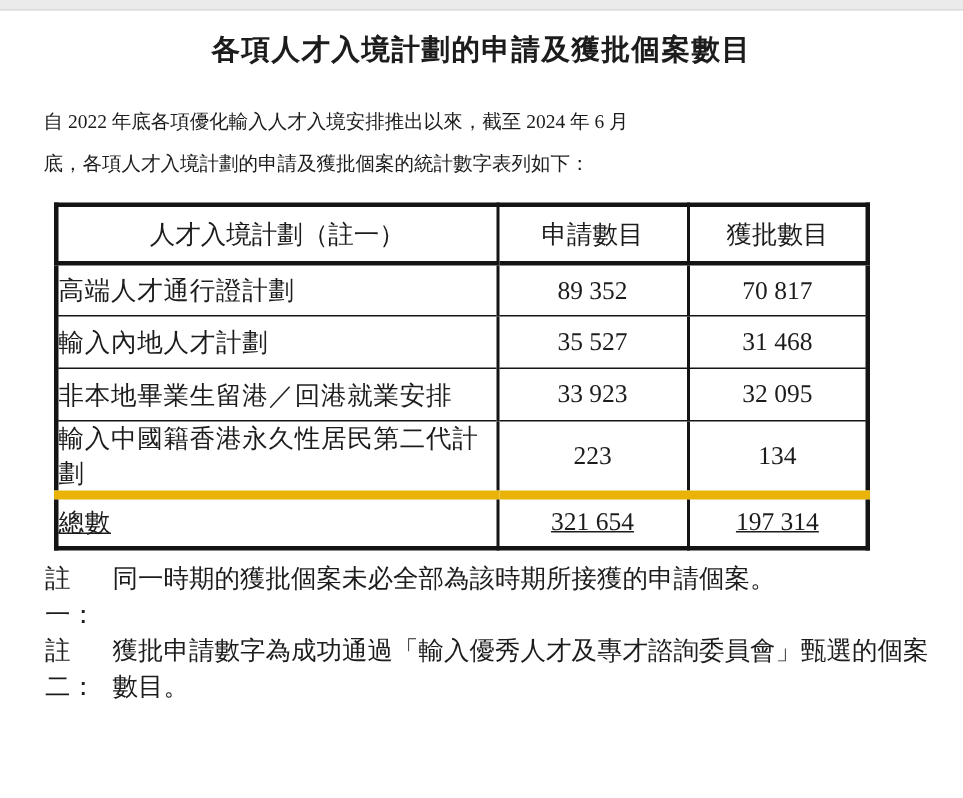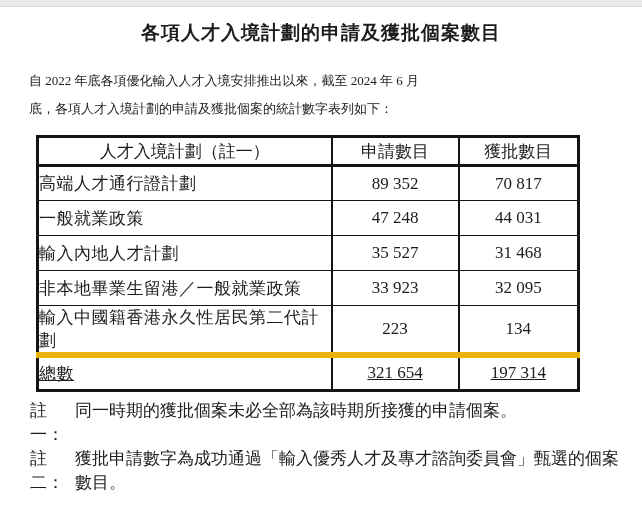--- a/index.html
+++ b/index.html
@@ -33,21 +33,21 @@
     margin: 12px 0 0 36px;
     border: 3px solid #141414;
     font-size: 17px;
     table-layout: fixed;
   }
   col.c1 { width: 294px; }
   col.c2 { width: 127px; }
   col.c3 { width: 120px; }
   table.schemes th {
     font-weight: normal;
-    height: 29px;
+    height: 39px;
     text-align: center;
     border-bottom: 3px solid #141414;
     padding: 0;
   }
   table.schemes td {
     height: 35px;
     padding: 0;
     vertical-align: middle;
   }
   table.schemes .vline { border-left: 2px solid #141414; }
@@ -89,31 +89,26 @@
       <th class="vline">獲批數目</th>
     </tr>
   </thead>
   <tbody>
       <tr>
         <td class="scheme-name">高端人才通行證計劃</td>
         <td class="num vline">89 352</td>
         <td class="num vline">70 817</td>
       </tr>
       <tr>
-        <td class="scheme-name">一般就業政策</td>
-        <td class="num vline">47 248</td>
-        <td class="num vline">44 031</td>
-      </tr>
-      <tr>
         <td class="scheme-name">輸入內地人才計劃</td>
         <td class="num vline">35 527</td>
         <td class="num vline">31 468</td>
       </tr>
       <tr>
-        <td class="scheme-name">非本地畢業生留港／一般就業政策</td>
+        <td class="scheme-name">非本地畢業生留港／回港就業安排</td>
         <td class="num vline">33 923</td>
         <td class="num vline">32 095</td>
       </tr>
       <tr>
         <td class="scheme-name">輸入中國籍香港永久性居民第二代計劃</td>
         <td class="num vline">223</td>
         <td class="num vline">134</td>
       </tr>
     </tbody>
   <tfoot>

